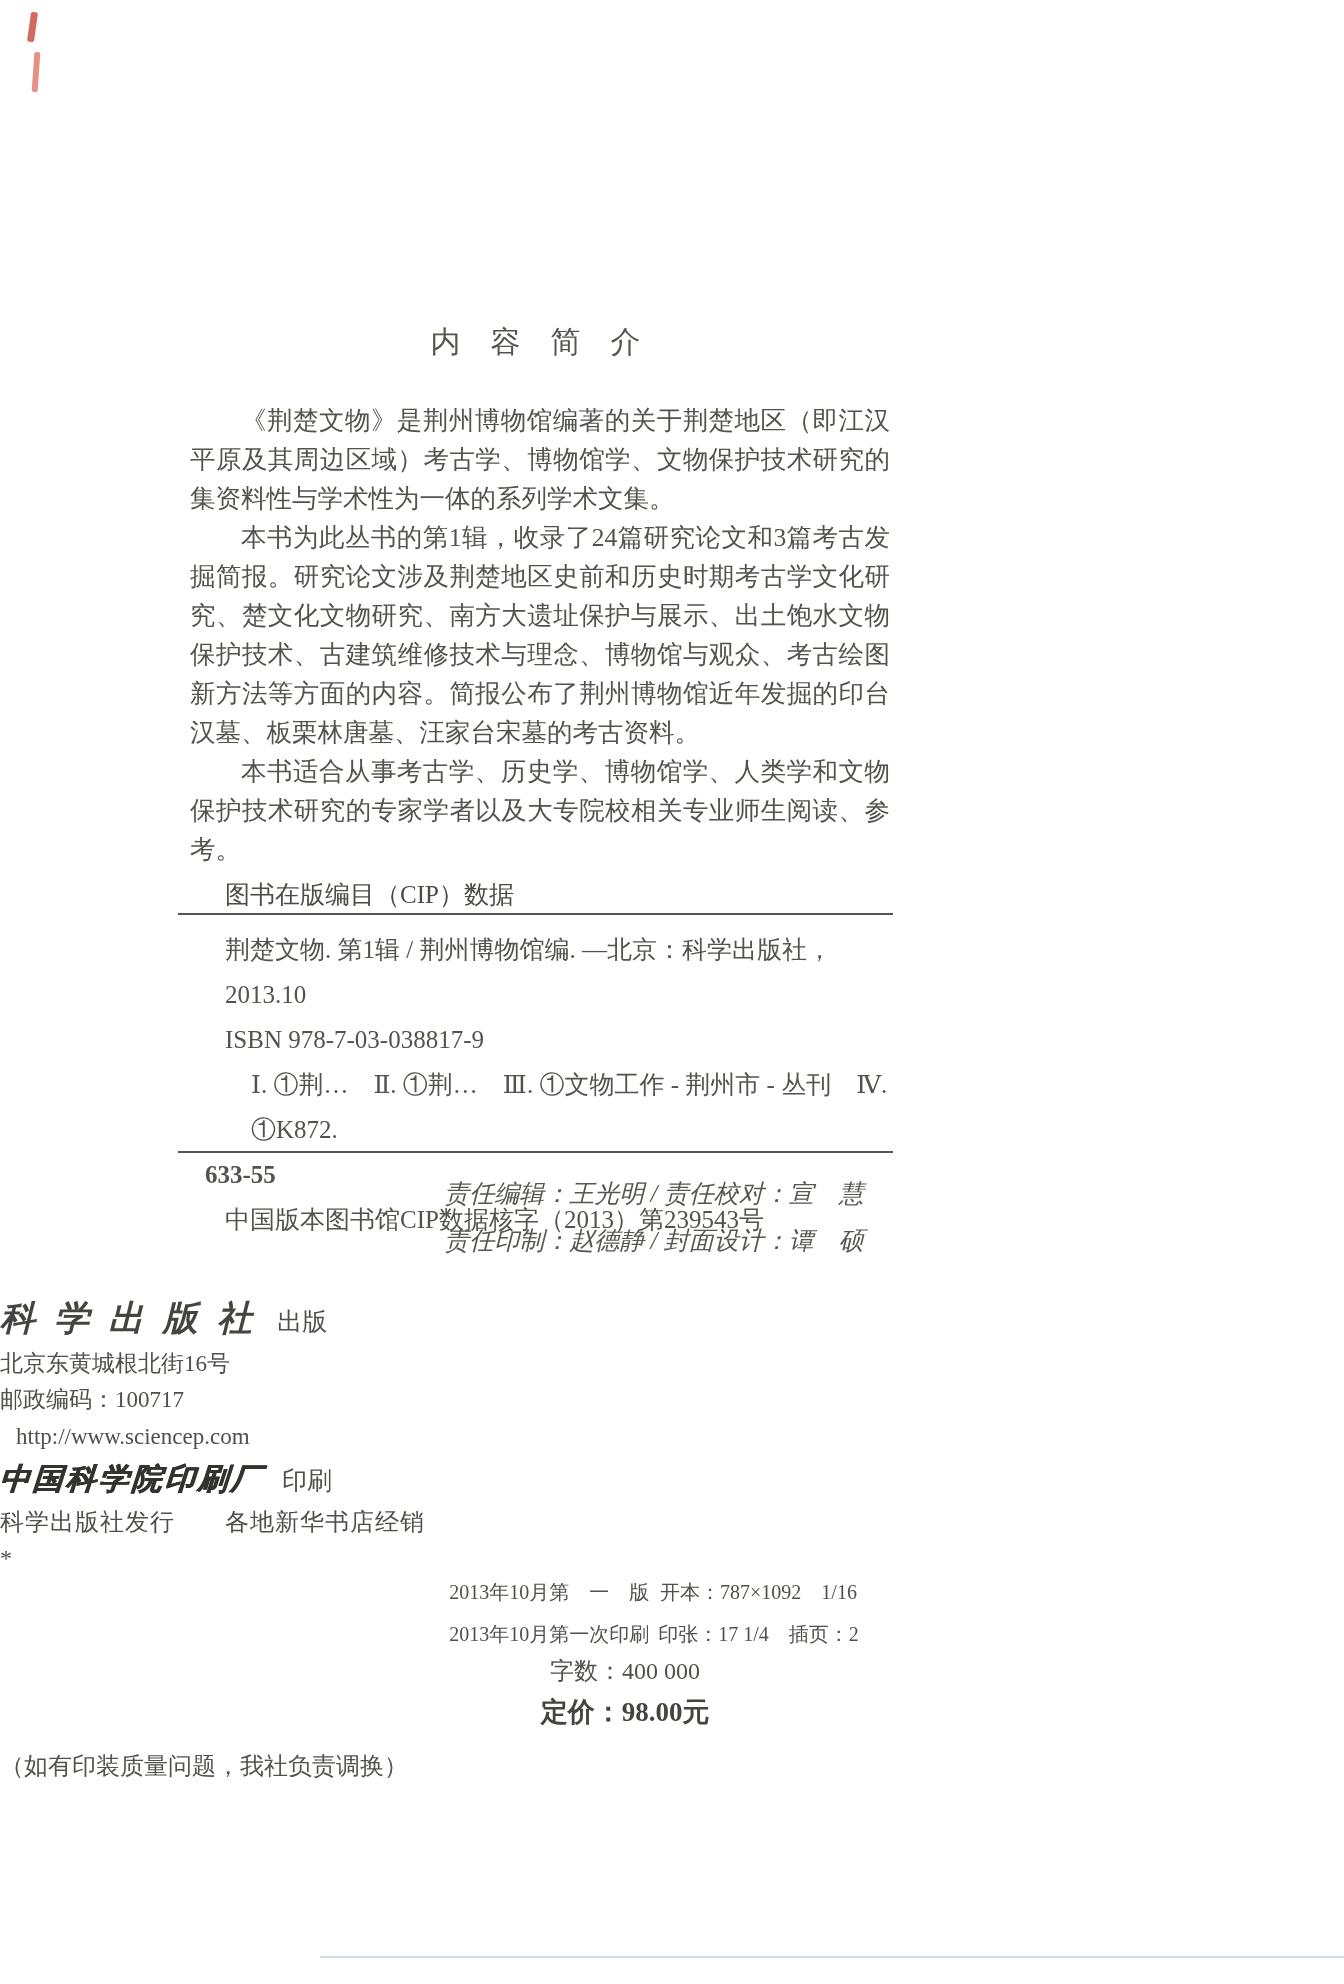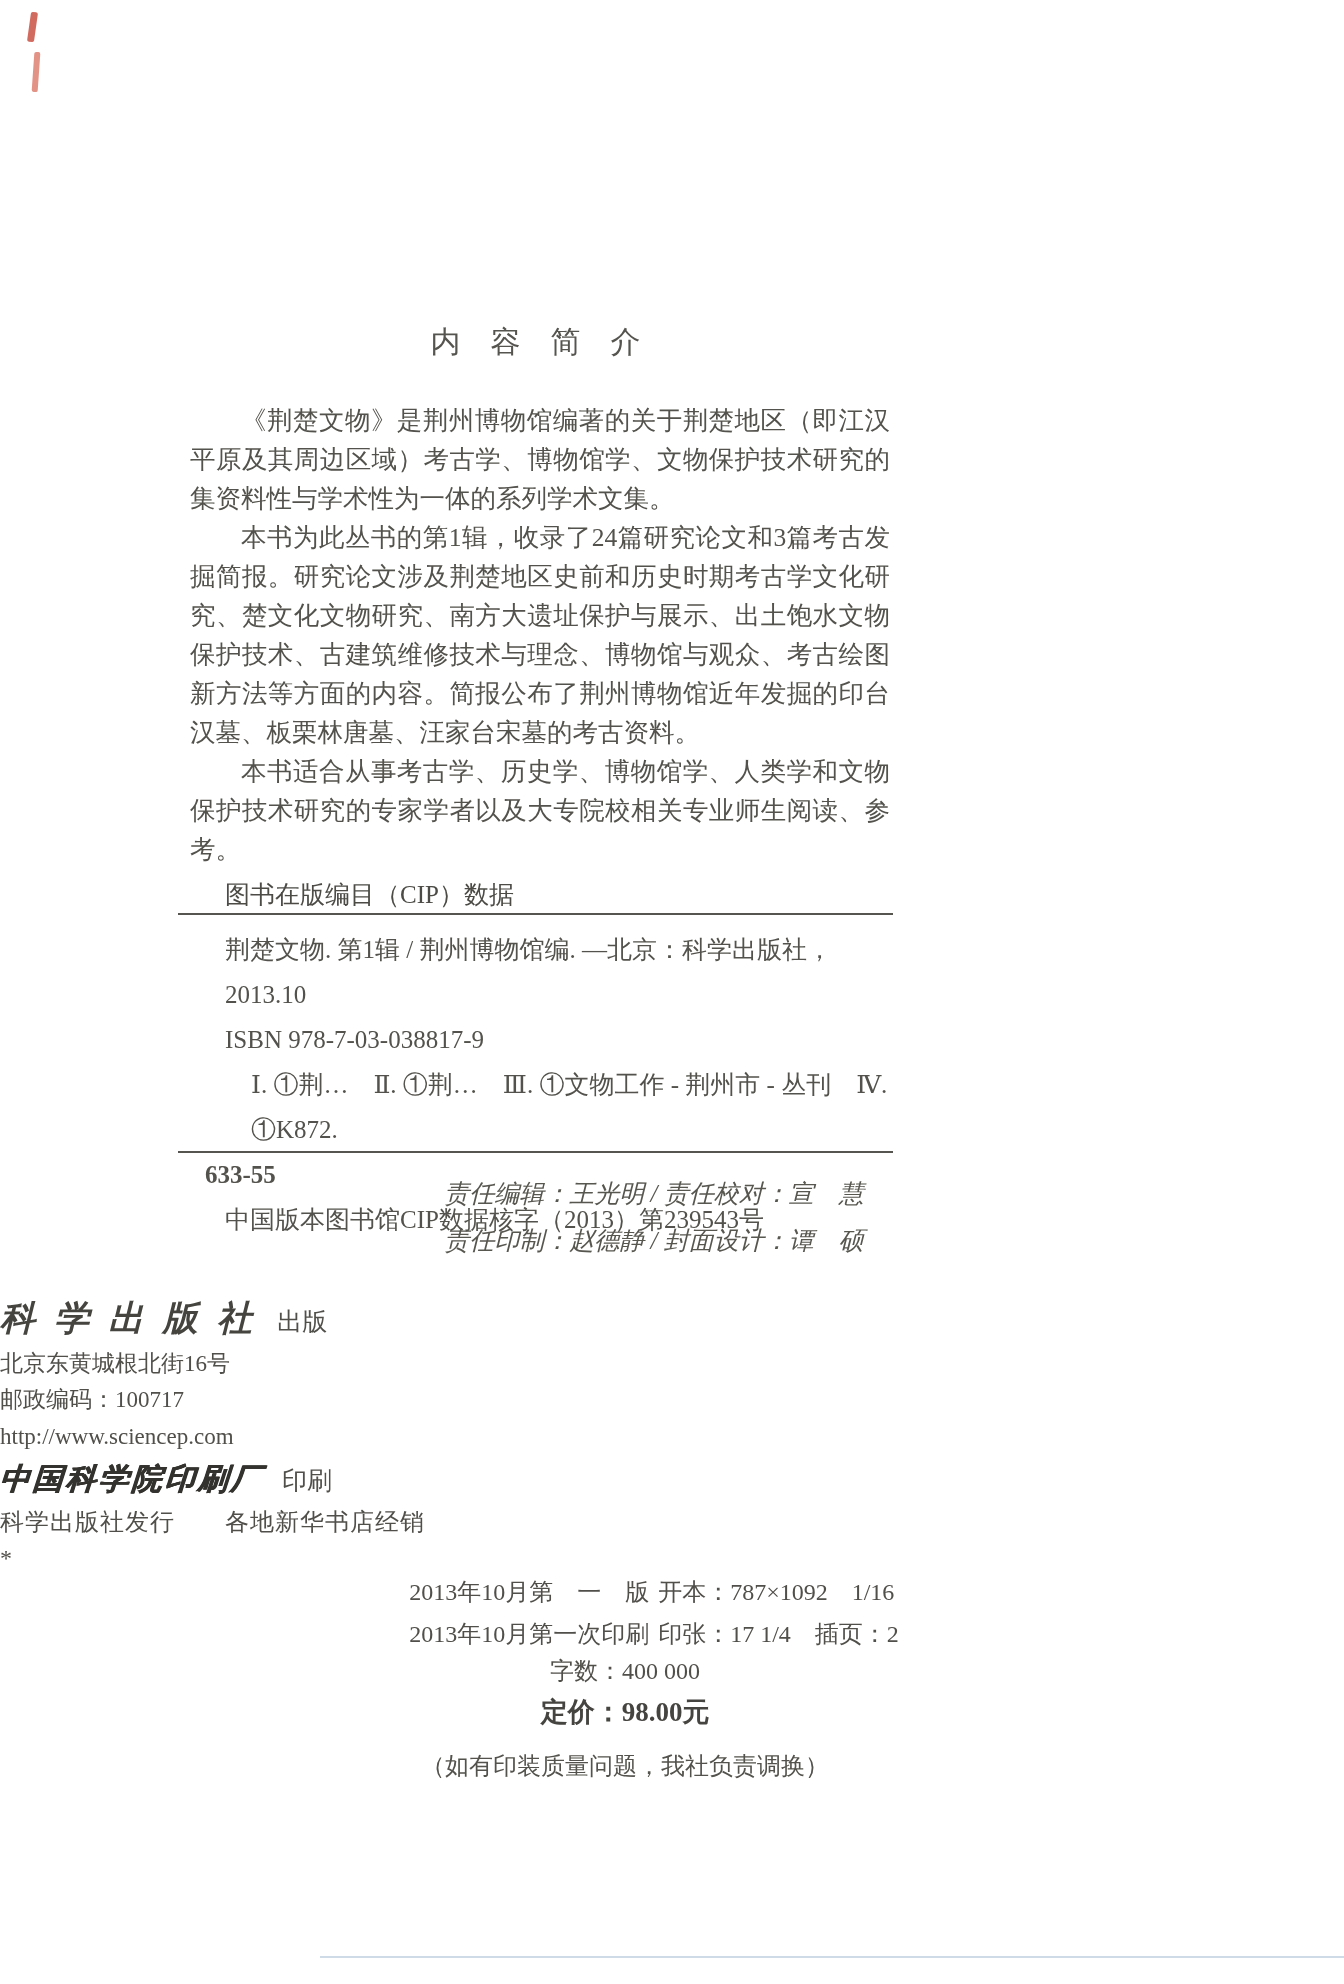--- a/index.html
+++ b/index.html
@@ -107,21 +107,21 @@
   .pub-logo {
     font-size: 35px;
     font-weight: 700;
     font-style: italic;
     letter-spacing: 0.55em;
     color: #45443f;
   }
   .pub-logo-suffix { font-size: 25px; margin-left: 2px; letter-spacing: 0; }
   .pub-address { height: 36px; line-height: 36px; font-size: 23px; }
   .pub-postcode { height: 36px; line-height: 36px; font-size: 23px; }
-  .pub-url { height: 38px; line-height: 38px; font-size: 23px; }
+  .pub-url { height: 38px; line-height: 38px; font-size: 23px; padding-left: 16px; }
   .printer-line { height: 46px; line-height: 46px; }
   .printer-logo {
     display: inline-block;
     font-size: 30px;
     font-weight: 900;
     font-style: italic;
     letter-spacing: 0.1em;
     color: #33322e;
     text-shadow: 0.5px 0 0 #33322e, -0.5px 0 0 #33322e;
     transform: skewX(-4deg);
@@ -132,45 +132,44 @@
 
   
   .edition-grid {
     position: absolute;
     left: 0; top: 1576px; width: 1308px;
     display: grid;
     grid-template-columns: auto auto;
     column-gap: 55px;
     row-gap: 7px;
     justify-content: center;
-    font-size: 24px;
+    font-size: 20px;
     line-height: 33px;
     color: #514f4a;
-    text-align: left;
+    text-align: center;
     gap: 9px;
   }
   .wordcount {
     position: absolute;
     left: 0; top: 1655px; width: 1250px;
     text-align: center;
     font-size: 24px;
     color: #514f4a;
   }
   .price {
     position: absolute;
     left: 0; top: 1694px; width: 1250px;
     text-align: center;
     font-size: 27px;
     font-weight: bold;
     color: #454440;
   }
   .notice {
     position: absolute;
     left: 0; top: 1750px; width: 1250px;
-    text-align: center;
     font-size: 24px;
     color: #53524c;
   }
 </style>
 </head>
 <body>
 
 <div class="page">
 
   <div class="red-mark-1"></div>

